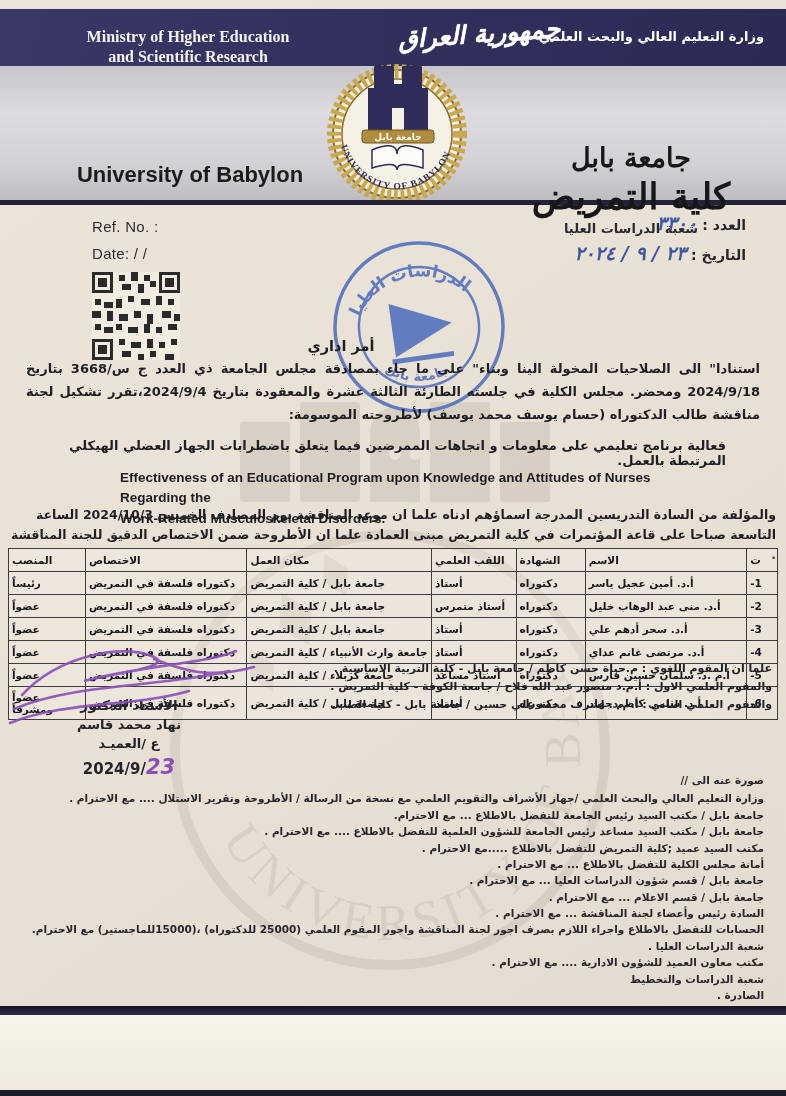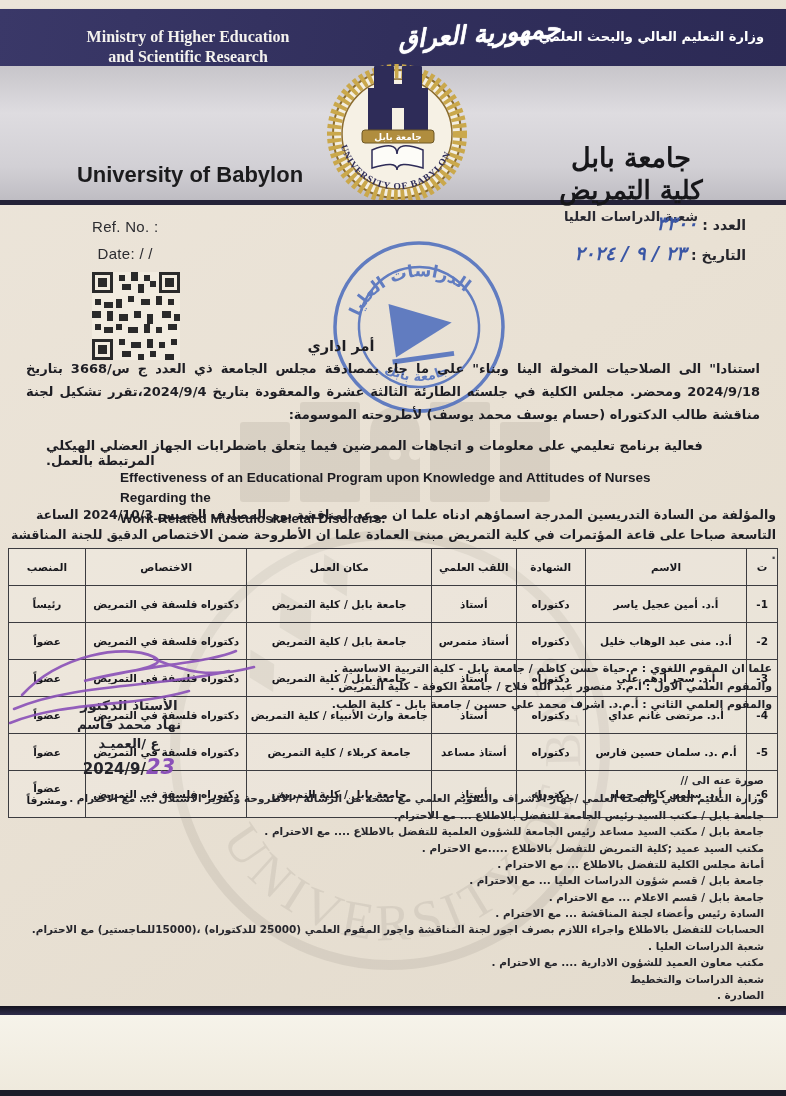--- a/index.html
+++ b/index.html
@@ -9,40 +9,40 @@
   .topbar{position:absolute;top:9px;left:0;width:786px;height:57px;background:linear-gradient(100deg,#3a3868 0%,#312f5c 50%,#2c2a55 100%);box-shadow:0 2px 3px rgba(0,0,0,.4);text-decoration:underline;}
   .ministry-en{position:absolute;top:18px;left:58px;width:260px;color:#f4f2ee;font-family:"Liberation Serif",serif;font-weight:bold;font-size:16px;line-height:1.25;text-align:center;}
   .republic-callig{position:absolute;top:10px;left:398px;width:180px;color:#fff;font-size:25px;font-style:italic;font-weight:bold;transform:rotate(-4deg);font-family:"DejaVu Serif",serif;text-shadow:0 0 1px #fff;}
   .ministry-ar{position:absolute;top:20px;right:22px;width:260px;color:#ffffff;font-size:13px;font-weight:bold;text-align:right;direction:rtl;}
   .headband{position:absolute;top:66px;left:0;width:786px;height:134px;background:linear-gradient(180deg,#c7c5ca 0%,#dedce0 35%,#d2d0d5 75%,#bfbdc3 100%);border-bottom:5px solid #242238;}
   .univ-en{position:absolute;top:96px;left:40px;width:300px;text-align:center;font-family:"Liberation Sans",sans-serif;color:#1b1b1d;}
   .univ-en .l1{font-size:22px;font-weight:bold;}
   .univ-en .l2{font-size:18px;font-weight:bold;margin-top:4px;}
   .univ-ar{position:absolute;top:76px;right:30px;width:250px;text-align:center;direction:rtl;color:#17171a;}
   .univ-ar .c1{font-size:27px;font-weight:bold;font-family:"DejaVu Serif",serif;}
-  .univ-ar .c2{font-size:26px;font-weight:bold;font-family:"DejaVu Serif",serif;margin-top:2px;}
+  .univ-ar .c2{font-size:36px;font-weight:bold;font-family:"DejaVu Serif",serif;margin-top:2px;}
   .univ-ar .c3{font-size:13px;font-weight:bold;margin-top:4px;color:#2a2a33;}
   .logo-wrap{position:absolute;top:58px;left:322px;width:150px;height:142px;}
   
   .ref-en{position:absolute;top:218px;left:92px;font-family:"Liberation Sans",sans-serif;font-size:15px;color:#2c2c30;}
-  .ref-en .row{margin-bottom:10px;letter-spacing:.3px;text-align:center;}
+  .ref-en .row{margin-bottom:10px;letter-spacing:.3px;}
   .num-ar{position:absolute;top:212px;right:40px;direction:rtl;text-align:right;font-size:14px;font-weight:bold;color:#26262c;}
   .num-ar .line{margin-bottom:8px;}
   .hand{font-family:"DejaVu Sans",sans-serif;font-style:italic;color:#3a56a5;font-weight:bold;font-size:19px;letter-spacing:3px;}
   .qr{position:absolute;top:272px;left:92px;width:88px;height:88px;}
   .stamp{position:absolute;top:238px;left:330px;width:178px;height:178px;opacity:.88;transform:rotate(-8deg);}
   
   .order-title{position:absolute;top:338px;left:0;width:682px;text-align:center;font-size:14.5px;font-weight:bold;color:#1d1d22;direction:rtl;}
   .para1{position:absolute;top:358px;right:26px;width:734px;direction:rtl;text-align:justify;font-size:13px;font-weight:bold;color:#1e1e24;line-height:1.75;}
-  .thesis-ar{position:absolute;top:438px;right:60px;width:680px;direction:rtl;text-align:left;font-size:13px;font-weight:bold;color:#1e1e24;}
+  .thesis-ar{position:absolute;top:438px;right:60px;width:680px;direction:rtl;text-align:right;font-size:13px;font-weight:bold;color:#1e1e24;}
   .thesis-en{position:absolute;top:468px;left:120px;width:600px;font-family:"Liberation Sans",sans-serif;font-size:13.5px;font-weight:bold;color:#1c1c22;line-height:1.5;}
   .para2{position:absolute;top:505px;right:10px;width:768px;direction:rtl;text-align:right;font-size:12.5px;font-weight:bold;color:#1e1e24;line-height:1.6;}
   
   .cmte{position:absolute;top:548px;left:8px;width:770px;border-collapse:collapse;direction:rtl;font-size:10.5px;font-weight:bold;color:#17171c;}
-  .cmte th,.cmte td{border:1px solid #3c3c40;padding:11px 3px;text-align:center;height:14px;background:rgba(255,255,255,.18);}
+  .cmte th,.cmte td{border:1px solid #3c3c40;padding:4px 3px;text-align:left;height:14px;background:rgba(255,255,255,.18);}
   
   .evals{position:absolute;top:660px;right:14px;width:600px;direction:rtl;text-align:right;font-size:11px;font-weight:bold;color:#202026;line-height:1.65;}
   
   .sig-block{position:absolute;top:655px;left:24px;width:210px;text-align:center;}
   .sig-svg{position:absolute;top:-18px;left:-20px;}
   .sig-title{margin-top:42px;font-size:13.5px;font-weight:bold;color:#23232a;direction:rtl;}
   .sig-name{font-size:13px;font-weight:bold;color:#23232a;margin-top:4px;direction:rtl;}
   .sig-pos{font-size:13px;font-weight:bold;color:#23232a;margin-top:4px;direction:rtl;}
   .sig-date{font-size:15px;font-weight:bold;color:#23232a;margin-top:4px;direction:ltr;}
   .sig-date .hw{color:#8a50b8;font-size:21px;font-style:italic;font-weight:bold;}

